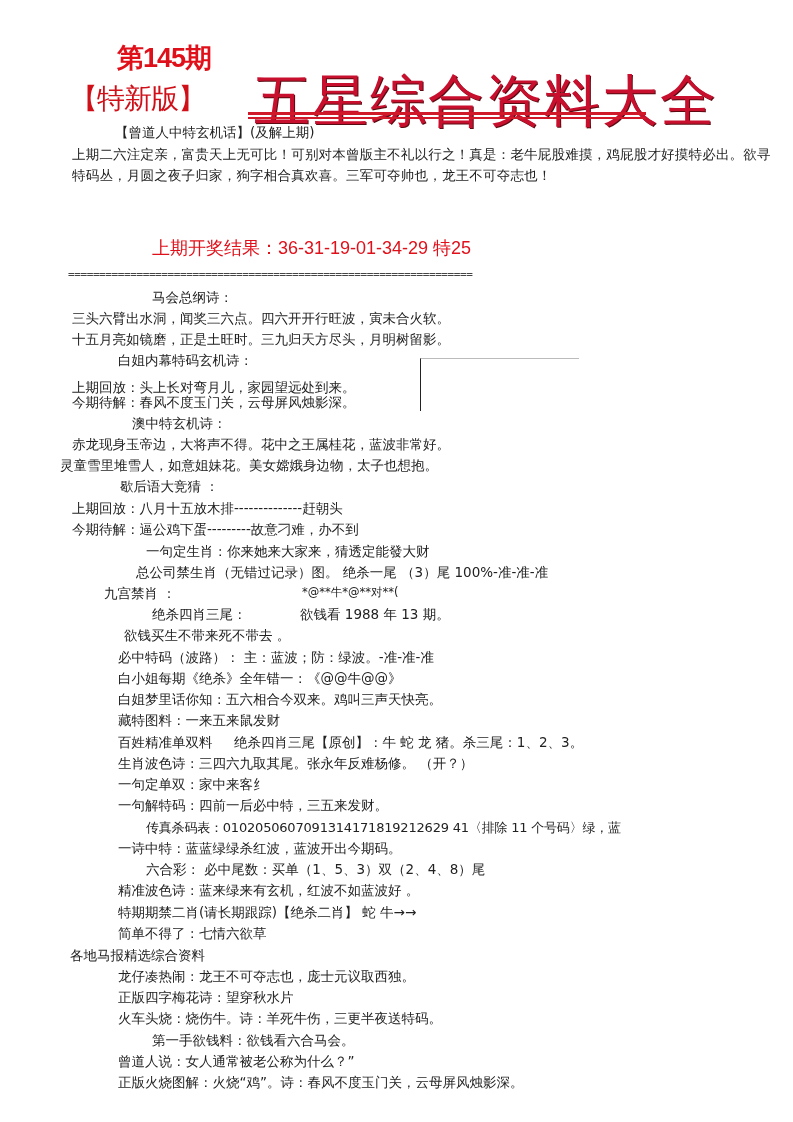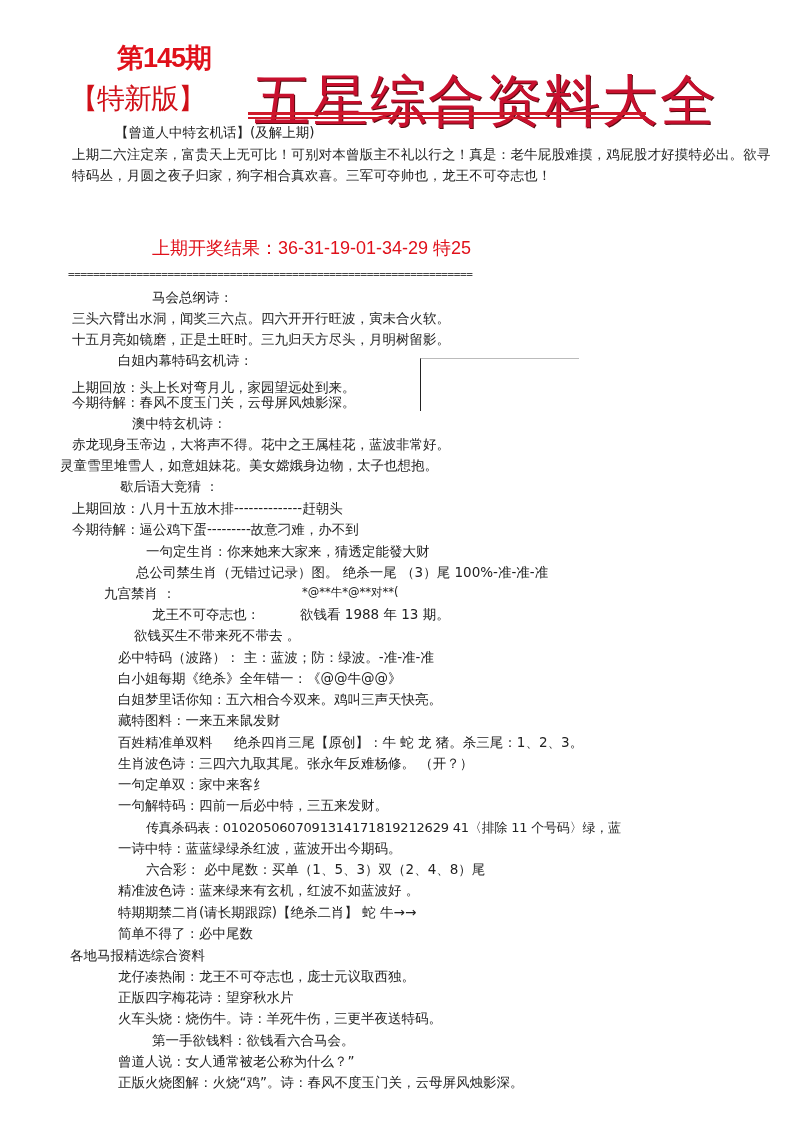--- a/index.html
+++ b/index.html
@@ -108,38 +108,38 @@
 <div class="abs line" style="left:60px; top:457px;">灵童雪里堆雪人，如意姐妹花。美女嫦娥身边物，太子也想抱。</div>
 
 <div class="abs line red-head" style="left:120px; top:478px;">歇后语大竞猜 ：</div>
 <div class="abs line" style="left:72px; top:500px;">上期回放：八月十五放木排--------------赶朝头</div>
 <div class="abs line" style="left:72px; top:521px;">今期待解：逼公鸡下蛋---------故意刁难，办不到</div>
 
 <div class="abs line" style="left:146px; top:543px;">一句定生肖：你来她来大家来，猜透定能發大财</div>
 <div class="abs line" style="left:136px; top:564px;">总公司禁生肖（无错过记录）图。 绝杀一尾 （3）尾 100%-准-准-准</div>
 <div class="abs line" style="left:104px; top:585px;">九宫禁肖 ：</div>
 <div class="abs line" style="left:302px; top:585px; font-size:11.5px;">*@**牛*@**对**(</div>
-<div class="abs line" style="left:152px; top:606px;">龙王不可夺志也：</div>
+<div class="abs line" style="left:152px; top:606px;">绝杀四肖三尾：</div>
 <div class="abs line" style="left:300px; top:606px;">欲钱看 1988 年 13 期。</div>
-<div class="abs line" style="left:134px; top:627px;">欲钱买生不带来死不带去 。</div>
+<div class="abs line" style="left:124px; top:627px;">欲钱买生不带来死不带去 。</div>
 <div class="abs line" style="left:118px; top:649px;">必中特码（波路）： 主：蓝波；防：绿波。-准-准-准</div>
 <div class="abs line" style="left:118px; top:670px;text-align:center;">白小姐每期《绝杀》全年错一：《@@牛@@》</div>
 <div class="abs line" style="left:118px; top:691px;">白姐梦里话你知：五六相合今双来。鸡叫三声天快亮。</div>
 <div class="abs line" style="left:118px; top:712px;">藏特图料：一来五来鼠发财</div>
 <div class="abs line" style="left:118px; top:734px;">百姓精准单双料</div>
 <div class="abs line" style="left:234px; top:734px;">绝杀四肖三尾【原创】：牛 蛇 龙 猪。杀三尾：1、2、3。</div>
 <div class="abs line" style="left:118px; top:755px;">生肖波色诗：三四六九取其尾。张永年反难杨修。 （开？）</div>
 <div class="abs line" style="left:118px; top:776px;">一句定单双：家中来客纟</div>
 <div class="abs line" style="left:118px; top:797px;">一句解特码：四前一后必中特，三五来发财。</div>
 <div class="abs line" style="left:146px; top:819px; font-size:13px; letter-spacing:-0.2px;">传真杀码表：0102050607091314171819212629 41〈排除 11 个号码〉绿，蓝</div>
 <div class="abs line" style="left:118px; top:840px;">一诗中特：蓝蓝绿绿杀红波，蓝波开出今期码。</div>
 <div class="abs line" style="left:146px; top:861px;">六合彩： 必中尾数：买单（1、5、3）双（2、4、8）尾</div>
 <div class="abs line" style="left:118px; top:882px;">精准波色诗：蓝来绿来有玄机，红波不如蓝波好 。</div>
 <div class="abs line" style="left:118px; top:904px;">特期期禁二肖(请长期跟踪)【绝杀二肖】 蛇 牛→→</div>
-<div class="abs line" style="left:118px; top:925px;">简单不得了：必中尾数</div>
+<div class="abs line" style="left:118px; top:925px;">简单不得了：七情六欲草</div>
 
 <div class="abs line red-head" style="left:70px; top:947px;">各地马报精选综合资料</div>
 <div class="abs line" style="left:118px; top:968px;">龙仔凑热闹：龙王不可夺志也，庞士元议取西独。</div>
 <div class="abs line" style="left:118px; top:989px;">正版四字梅花诗：望穿秋水片</div>
 <div class="abs line" style="left:118px; top:1010px;">火车头烧：烧伤牛。诗：羊死牛伤，三更半夜送特码。</div>
 <div class="abs line" style="left:152px; top:1032px;">第一手欲钱料：欲钱看六合马会。</div>
 <div class="abs line" style="left:118px; top:1053px;">曾道人说：女人通常被老公称为什么？”</div>
 <div class="abs line" style="left:118px; top:1074px;">正版火烧图解：火烧“鸡”。诗：春风不度玉门关，云母屏风烛影深。</div>
 
 </body></html>

